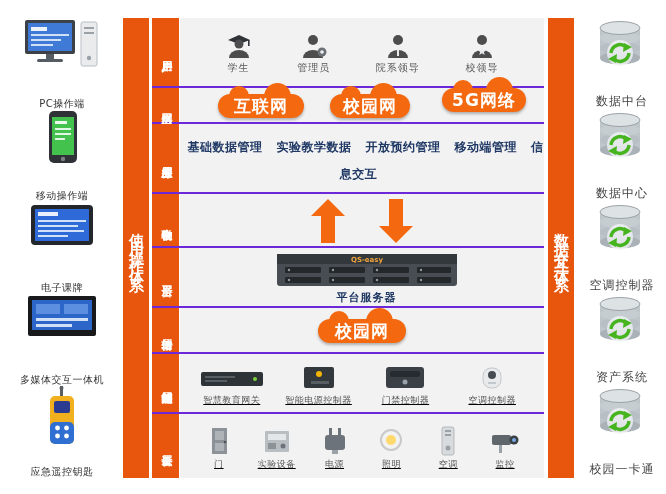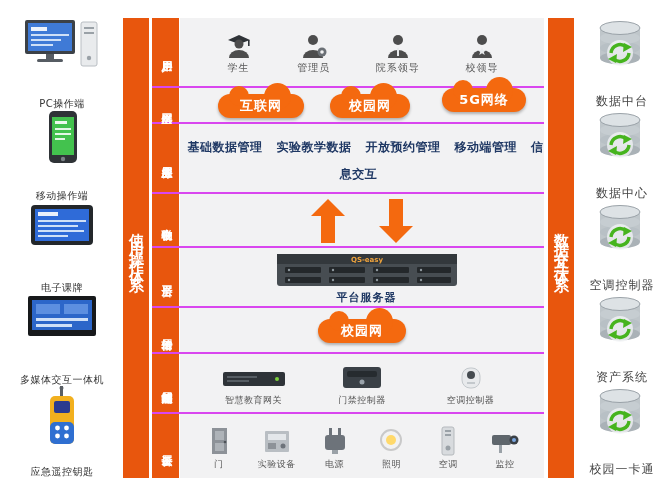--- a/index.html
+++ b/index.html
@@ -18,52 +18,52 @@
   
   .vbar {
     position:absolute; top:18px; width:26px; height:460px; background:#e8560d; color:#fff;
     font-weight:700; font-size:15px; letter-spacing:9px;
     writing-mode:vertical-rl; text-orientation:upright;
     display:flex; align-items:center; justify-content:center;
   }
   .left-bar { left:123px; } .right-bar { left:548px; }
   
   .middle { position:absolute; left:152px; top:18px; width:392px; }
-  .row { display:flex; width:100%; border-bottom:2px solid #d946ef; }
+  .row { display:flex; width:100%; border-bottom:2px solid #6d28d9; }
   .row-label {
     width:28px; background:#e8560d; color:#fff; font-size:11px; font-weight:700;
     writing-mode:vertical-rl; text-orientation:upright;
     display:flex; align-items:center; justify-content:center; border-right:1px solid #fff;
   }
   .row-content { flex:1; position:relative; background:#f2f2f3; }
   
   .user-content { display:flex; justify-content:space-evenly; align-items:center; padding-top:4px; }
   .role { display:flex; flex-direction:column; align-items:center; }
   .role-label { font-size:10px; color:#595959; letter-spacing:1px; margin-top:2px; }
   
   .cloud {
     position:absolute; height:24px; background:#f4690f; border-radius:14px;
     display:flex; align-items:center; justify-content:center;
     box-shadow:0 2px 3px rgba(0,0,0,.28);
   }
   .cloud::before { content:""; position:absolute; left:11px; top:-8px; width:20px; height:20px; background:#f4690f; border-radius:50%; z-index:0; }
   .cloud::after  { content:""; position:absolute; right:13px; top:-11px; width:27px; height:27px; background:#f4690f; border-radius:50%; z-index:0; }
-  .cloud span { position:relative; z-index:1; color:#fff; font-weight:700; font-size:13px; letter-spacing:1px; }
+  .cloud span { position:relative; z-index:1; color:#fff; font-weight:700; font-size:17px; letter-spacing:1px; }
   
   .biz-content { text-align:center; padding-top:9px; }
   .biz-line { line-height:26px; }
   .biz { margin:18px 7px; color:#1f3864; font-weight:700; font-size:12px; letter-spacing:0.5px; }
   
   .iot-content { display:flex; align-items:center; justify-content:center; gap:34px; padding-top:2px; }
   
   .platform-content { display:flex; flex-direction:column; align-items:center; justify-content:center; padding-top:4px;padding-left:9px; }
   .platform-caption { font-size:11px; font-weight:700; color:#1f3864; letter-spacing:1px; margin-top:4px; }
   
   .hw-content { display:flex; justify-content:space-evenly; align-items:center; padding-top:4px; }
-  .hw { display:flex; flex-direction:column; align-items:center; }
+  .hw { display:flex; flex-direction:column; align-items:center;text-decoration:underline; }
   .hw-label { font-size:9px; color:#555; margin-top:2px; letter-spacing:0.5px; }
 </style>
 </head>
 <body>
 
 <div class="stage">
 
   <div class="side-col left-col">
     <div class="side-item">
       <svg width="78" height="54" viewBox="0 0 78 54">
@@ -264,20 +264,28 @@
           <svg width="70" height="28" viewBox="0 0 70 28">
             <rect x="4" y="8" width="62" height="14" rx="2" fill="#2e3338"></rect>
             <rect x="8" y="12" width="30" height="2" fill="#565d63"></rect>
             <rect x="8" y="16" width="22" height="2" fill="#565d63"></rect>
             <circle cx="58" cy="15" r="2" fill="#7dd13c"></circle>
           </svg>
           <div class="hw-label">智慧教育网关</div>
         </div>
         <div class="hw">
           <svg width="70" height="28" viewBox="0 0 70 28">
+            <rect x="20" y="3" width="30" height="21" rx="2" fill="#33383d"></rect>
+            <circle cx="35" cy="10" r="3" fill="#f4b400"></circle>
+            <rect x="27" y="17" width="18" height="3" fill="#565d63"></rect>
+          </svg>
+          <div class="hw-label">智能电源控制器</div>
+        </div>
+        <div class="hw">
+          <svg width="70" height="28" viewBox="0 0 70 28">
             <rect x="16" y="3" width="38" height="21" rx="3" fill="#3a4046"></rect>
             <rect x="20" y="7" width="30" height="6" rx="2" fill="#262b2f"></rect>
             <circle cx="35" cy="18" r="2.5" fill="#9aa3ab"></circle>
           </svg>
           <div class="hw-label">门禁控制器</div>
         </div>
         <div class="hw">
           <svg width="70" height="28" viewBox="0 0 70 28">
             <rect x="26" y="4" width="18" height="20" rx="8" fill="#e8eaec" stroke="#c3c8cc"></rect>
             <circle cx="35" cy="11" r="4" fill="#454b50"></circle>

